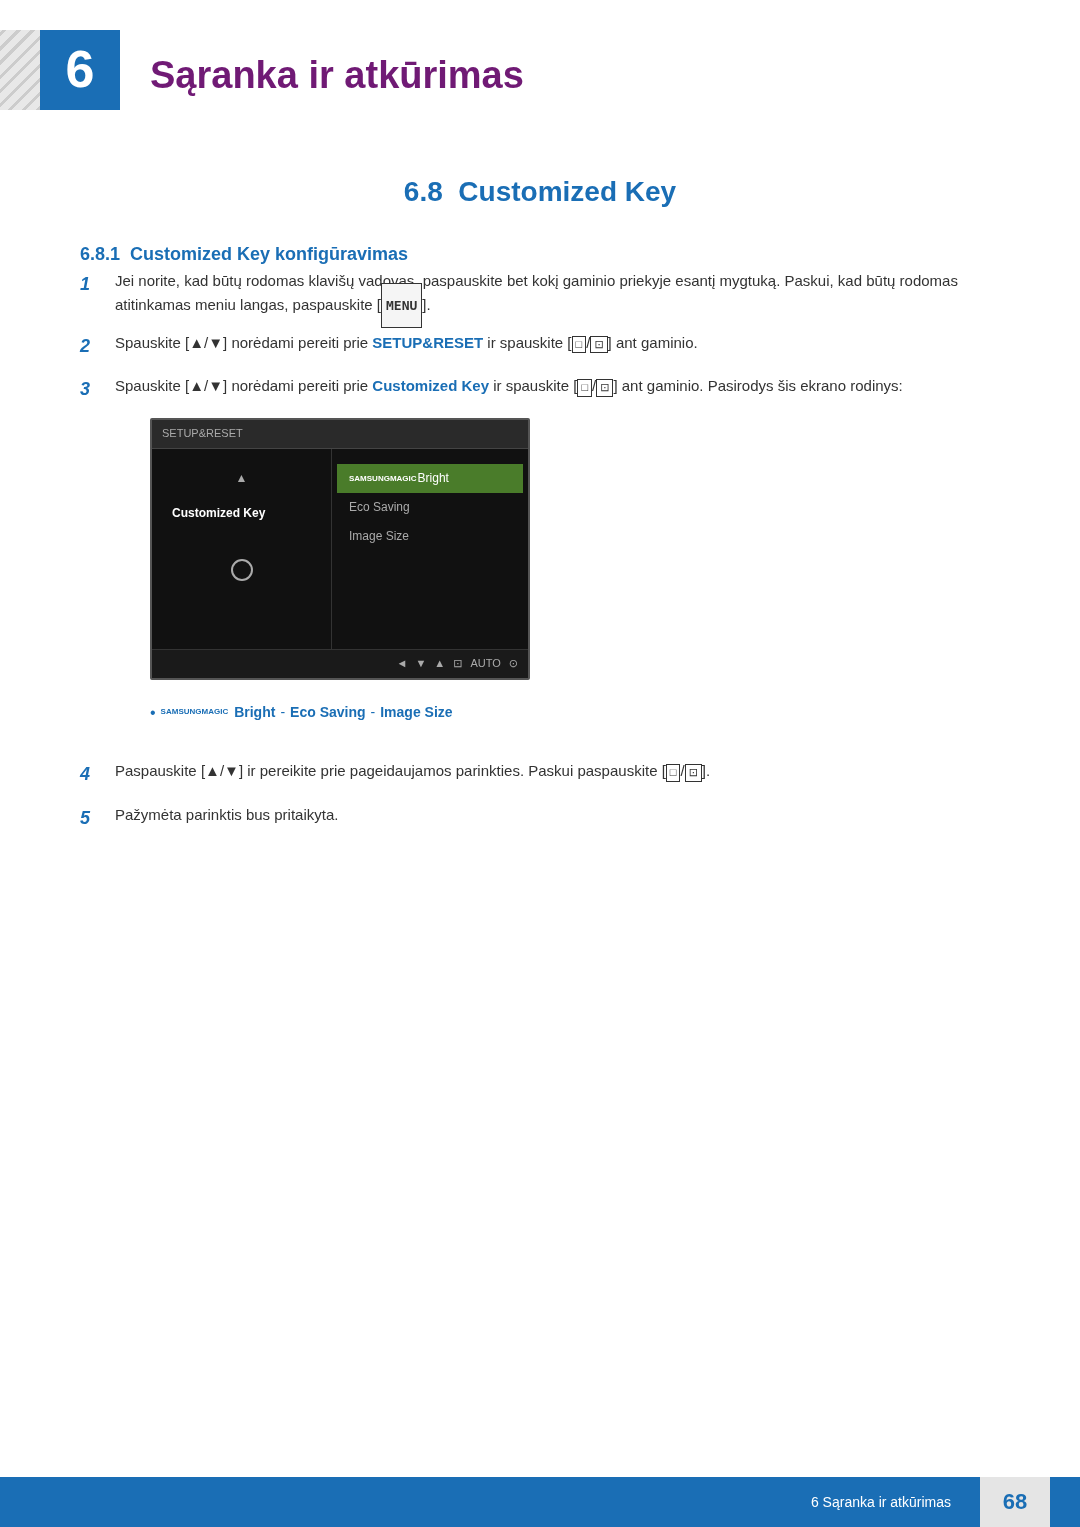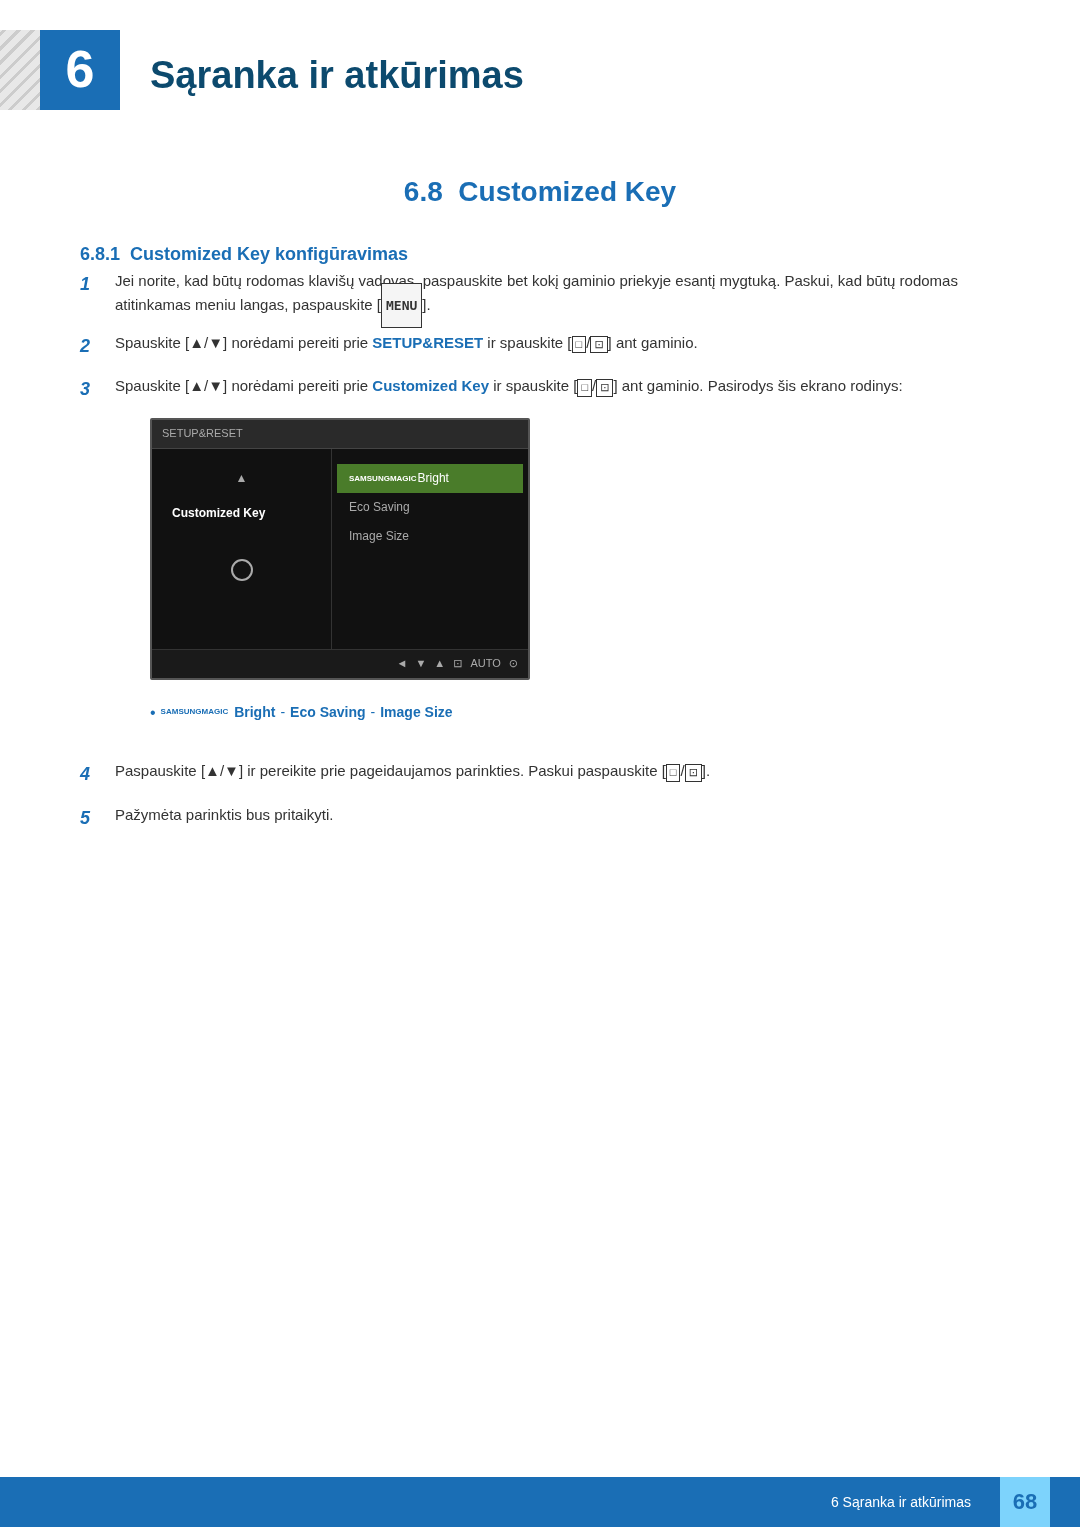--- a/index.html
+++ b/index.html
@@ -44,21 +44,21 @@
       width: 40px; height: 80px;
       background: repeating-linear-gradient(
         -45deg,
         #ccc 0px, #ccc 3px,
         #e8e8e8 3px, #e8e8e8 10px
       );
     }
     .chapter-title {
       font-size: 38px;
       font-weight: bold;
-      color: #0c4a6e;
+      color: #701a75;
       padding-top: 15px;
     }
 
     
     .content {
       padding: 0 80px 0 80px;
     }
 
     
     .section-heading {
@@ -241,25 +241,25 @@
       align-items: center;
       justify-content: flex-end;
       padding: 16px 30px;
       gap: 29px;
     }
     .footer-text {
       color: white;
       font-size: 14px;
     }
     .footer-number {
-      background: #7dd3fc;
+      background: #e5e5e5;
       color: #1a6eb5;
       font-size: 22px;
       font-weight: bold;
-      width: 50px;
+      width: 70px;
       height: 50px;
       display: flex;
       align-items: center;
       justify-content: center;
     }
 
     .icon-symbol {
       display: inline-block;
       border: 1px solid currentColor;
       padding: 0 3px;
@@ -356,21 +356,21 @@
 
     <li>
       <span class="list-number">4</span>
       <span class="list-content">
         Paspauskite [▲/▼] ir pereikite prie pageidaujamos parinkties. Paskui paspauskite [<span class="icon-symbol">□</span>/<span class="icon-symbol">⊡</span>].
       </span>
     </li>
 
     <li>
       <span class="list-number">5</span>
-      <span class="list-content">Pažymėta parinktis bus pritaikyti.</span>
+      <span class="list-content">Pažymėta parinktis bus pritaikyta.</span>
     </li>
 
   </ol>
 
 </div>
 
 <div class="page-footer">
   <span class="footer-text">6 Sąranka ir atkūrimas</span>
   <div class="footer-number">68</div>
 </div>

